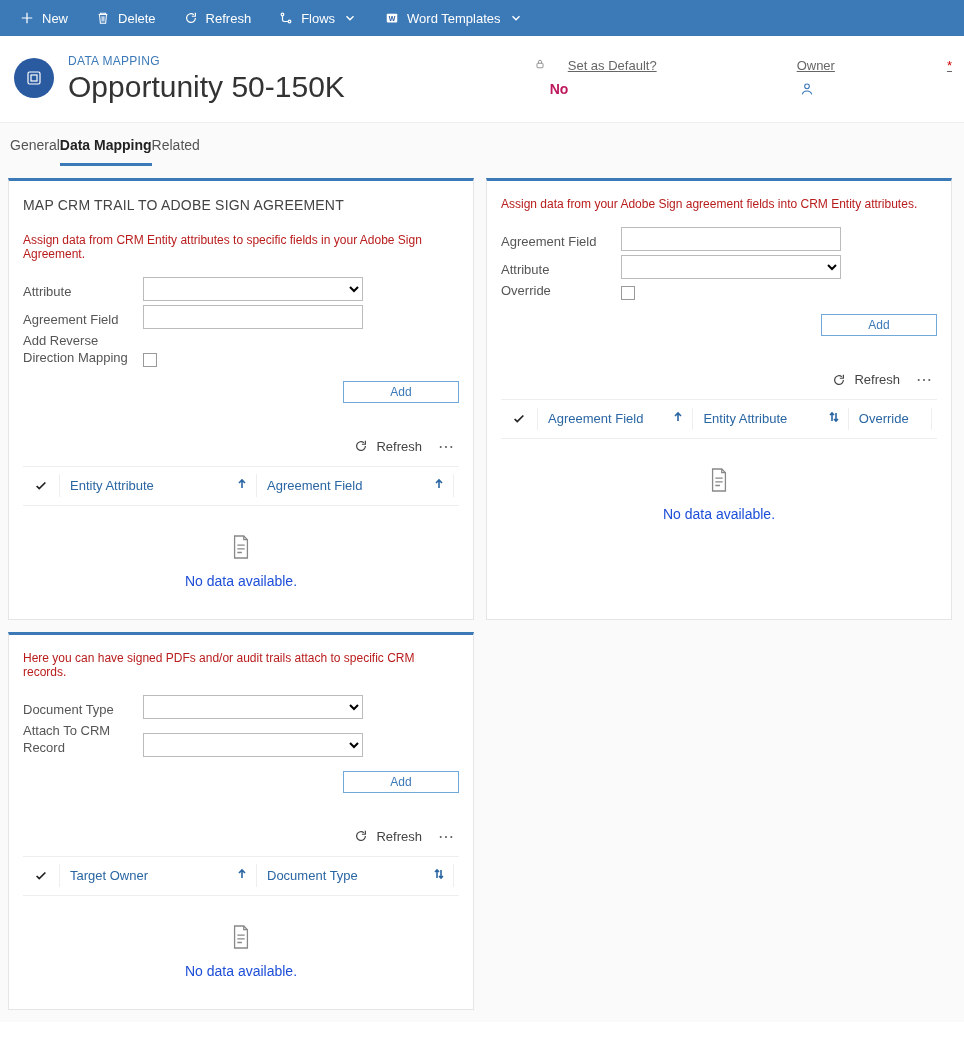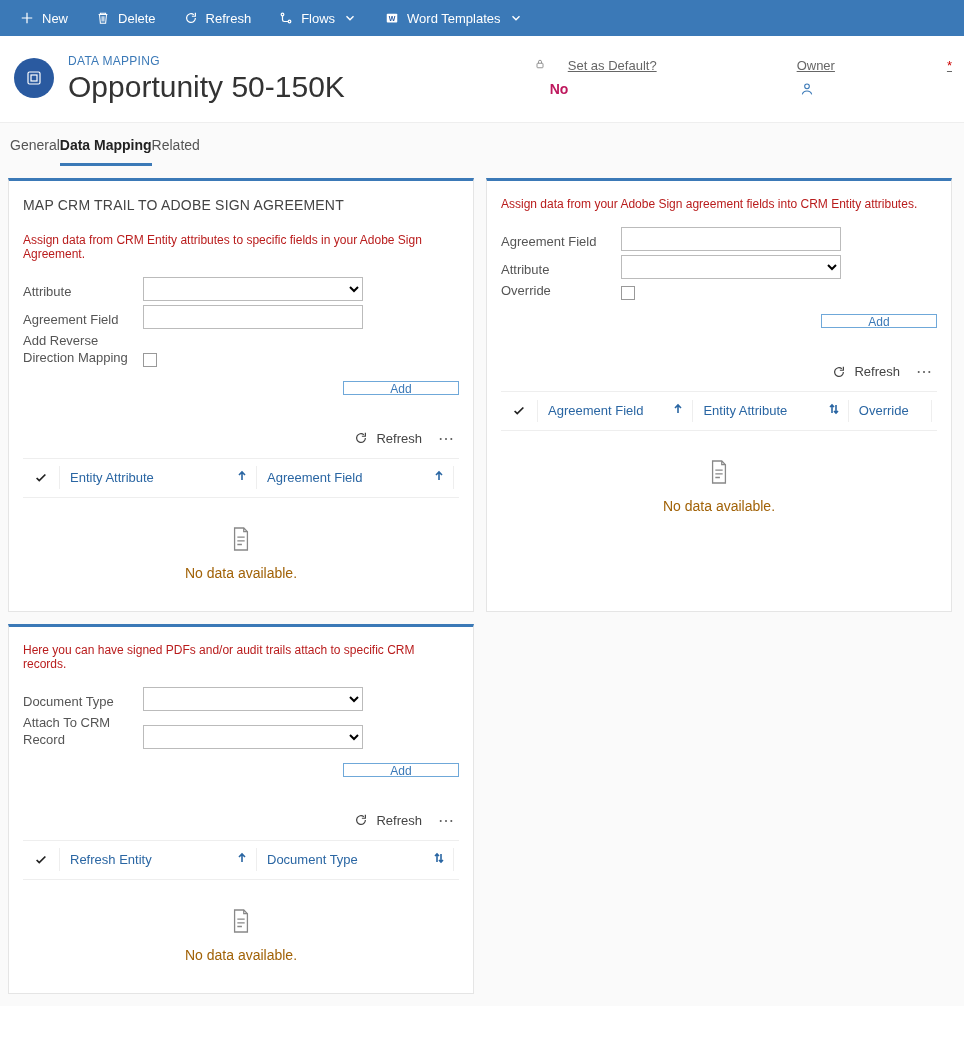--- a/index.html
+++ b/index.html
@@ -95,21 +95,21 @@
 
   .field-row { display:flex; align-items:flex-end; gap:10px; margin-bottom:4px;}
   .field-label { width:110px; font-size:13px; color:#555; line-height:1.3;}
   .field-input {
     width:220px; height:24px; border:1px solid #bbb; background:#fff; font-size:13px;
   }
   select.field-input { height:24px;}
   .field-checkbox { width:14px; height:14px; border:1px solid #999; margin-top:3px;}
 
   .add-btn {
-    display:block; width:116px; height:14px; margin:14px 0 0 auto;
+    display:block; width:116px; height:22px; margin:14px 0 0 auto;
     border:1px solid #6fa8d9; background:#fff; color:#3b79b7;
     font-size:12px; cursor:pointer;
   }
 
   .grid-toolbar {
     display:flex; justify-content:flex-end; align-items:center; gap:12px;
     margin-top:30px; padding:4px 0; font-size:13px; color:#444;
   }
   .grid-toolbar .refresh { display:flex; align-items:center; gap:8px; cursor:pointer;}
   .grid-toolbar .refresh svg{width:14px;height:14px;}
@@ -124,21 +124,21 @@
   .gc-col {
     flex:1; display:flex; align-items:center; gap:6px; cursor:pointer;
     border-left:1px solid #eee; padding-left:10px; height:60%;
   }
   .gc-col:first-of-type{border-left:1px solid #eee;}
   .gc-sort{margin-left:auto; padding-right:8px; color:#2a66a3;}
   .gc-sort svg{width:12px;height:12px;}
   .gc-divider{width:6px; border-left:1px solid #eee; height:60%;}
 
   .no-data {
-    text-align:center; padding:28px 0 10px; color:#a16207; font-size:14px;
+    text-align:center; padding:28px 0 10px; color:#1d4ed8; font-size:14px;
   }
   .no-data .doc-icon{color:#888; margin-bottom:10px;}
   .no-data .doc-icon svg{width:22px;height:26px;}
 
 </style>
 </head>
 <body>
 
 <div class="command-bar">
   <div class="cmd-item">
@@ -391,21 +391,21 @@
       <div class="more">⋯</div>
     </div>
 
     <div class="grid-cols">
       <div class="gc-check">
         <svg viewBox="0 0 16 16" stroke="#222" stroke-width="2" fill="none">
             <path d="M3 8l3 3 7-7"></path>
           </svg>
       </div>
       <div class="gc-col">
-        <span>Refresh Entity</span>
+        <span>Target Owner</span>
         <span class="gc-sort"><svg viewBox="0 0 12 12" stroke="currentColor" stroke-width="1.6" fill="none">
               <path d="M6 10V2M3 5l3-3 3 3"></path>
             </svg></span>
       </div>
       <div class="gc-col">
         <span>Document Type</span>
         <span class="gc-sort"><svg viewBox="0 0 12 12" stroke="currentColor" stroke-width="1.6" fill="none">
               <path d="M4 10V2M2 4l2-2 2 2M8 2v8M6 8l2 2 2-2"></path>
             </svg></span>
       </div>

